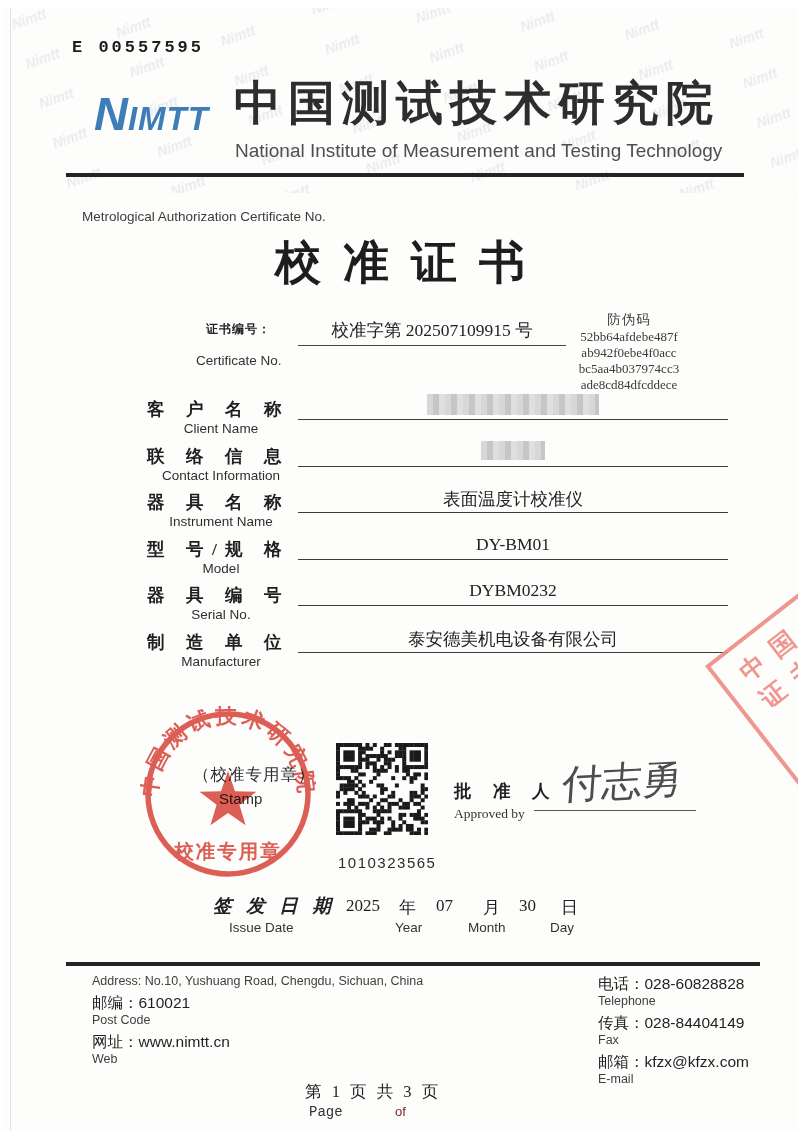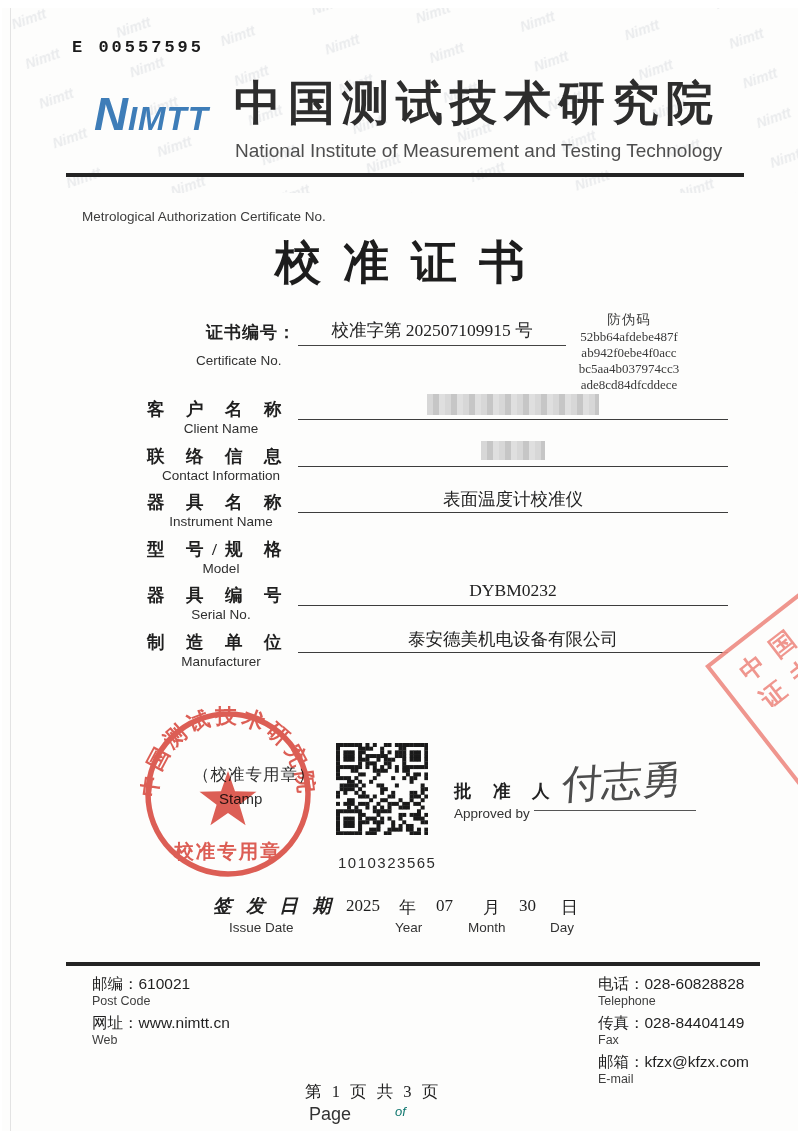--- a/index.html
+++ b/index.html
@@ -18,21 +18,21 @@
   .logo .rest{font-size:33px;line-height:1;letter-spacing:1px;}
   .org-zh{position:absolute;left:232px;top:64px;font-size:47px;font-weight:700;letter-spacing:7px;color:#2d2d2d;white-space:nowrap;}
   .org-en{position:absolute;left:233px;top:132px;font-family:"Liberation Sans","DejaVu Sans",sans-serif;font-size:19px;color:#4e4e4e;white-space:nowrap;}
   .rule-top{position:absolute;left:64px;top:165px;width:678px;height:4px;background:#242424;}
   .auth-zh{position:absolute;left:80px;top:179px;font-size:15px;color:#2e2e2e;}
   .auth-en{position:absolute;left:80px;top:201px;font-family:"Liberation Sans","DejaVu Sans",sans-serif;font-size:13.5px;color:#3c3c3c;}
 
   .title-zh{position:absolute;left:0;top:224px;width:100%;text-align:center;font-size:46px;font-weight:700;letter-spacing:22px;text-indent:22px;color:#1d1d1d;}
   .title-en{position:absolute;left:0;top:287px;width:100%;text-align:center;font-family:"Liberation Sans","DejaVu Sans",sans-serif;font-size:14px;color:#333;}
 
-  .certno-label{position:absolute;left:204px;top:313px;font-size:17px;font-weight:600;letter-spacing:1px;}
+  .certno-label{position:absolute;left:204px;top:313px;font-size:12px;font-weight:600;letter-spacing:1px;}
   .certno-value{position:absolute;left:296px;top:310px;width:268px;text-align:center;font-size:17.5px;border-bottom:1.6px solid #444;padding-bottom:3px;white-space:nowrap;}
   .certno-en{position:absolute;left:194px;top:345px;font-family:"Liberation Sans","DejaVu Sans",sans-serif;font-size:13.5px;color:#333;}
   .security{position:absolute;left:556px;top:304px;width:142px;text-align:center;font-size:13px;line-height:16px;color:#3a3a3a;}
   .security .sec-label{font-size:13.5px;letter-spacing:1px;margin-bottom:1px;}
 
   .fields{position:absolute;left:0;top:389px;width:100%;}
   .frow{position:relative;height:46.5px;}
   .flabel{position:absolute;left:145px;top:0;font-size:17.5px;font-weight:600;letter-spacing:2px;color:#1f1f1f;white-space:nowrap;}
   .fen{position:absolute;left:143px;top:24px;width:152px;text-align:center;font-family:"Liberation Sans","DejaVu Sans",sans-serif;font-size:13.5px;color:#2f2f2f;white-space:nowrap;}
   .fline{position:absolute;left:296px;right:70px;top:-3px;height:25px;border-bottom:1.4px solid #3d3d3d;text-align:center;font-size:17.5px;white-space:nowrap;}
@@ -48,38 +48,38 @@
   .corner-seal div{font-size:25px;font-weight:600;letter-spacing:13px;line-height:34px;white-space:nowrap;}
 
   .overlay-zh{position:absolute;left:191px;top:756px;font-size:16.5px;letter-spacing:1px;color:#2f2f2f;}
   .overlay-en{position:absolute;left:217px;top:782px;font-family:"Liberation Sans","DejaVu Sans",sans-serif;font-size:15px;color:#2f2f2f;}
   .seal-svg{position:absolute;left:138px;top:698px;mix-blend-mode:multiply;opacity:.93;}
 
   .qr{position:absolute;left:334px;top:735px;}
   .qr-number{position:absolute;left:336px;top:846px;font-family:"Liberation Sans","DejaVu Sans",sans-serif;font-size:15px;letter-spacing:1.5px;color:#2c2c2c;}
 
   .approve-zh{position:absolute;left:452px;top:771px;font-size:17.5px;font-weight:600;letter-spacing:2px;}
-  .approve-en{position:absolute;left:452px;top:798px;font-family:Liberation Sans, sans-serif;font-size:13.5px;color:#333;}
+  .approve-en{position:absolute;left:452px;top:798px;font-family:Liberation Serif, serif;font-size:13.5px;color:#333;}
   .sig-line{position:absolute;left:532px;top:752px;width:162px;height:50px;border-bottom:1.4px solid #555;}
   .sig{position:absolute;left:28px;top:-6px;font-size:40px;color:#4d4d4d;transform:rotate(-3deg) skewX(-7deg);white-space:nowrap;}
 
   .issue-zh{position:absolute;left:211px;top:885px;font-size:18.5px;font-weight:600;letter-spacing:5px;font-style:italic;}
   .issue-en{position:absolute;left:227px;top:912px;font-family:"Liberation Sans","DejaVu Sans",sans-serif;font-size:13.5px;color:#333;text-align:right;}
   .dtok{position:absolute;top:888px;font-size:17px;color:#1f1f1f;}
   .den{position:absolute;top:912px;font-family:"Liberation Sans","DejaVu Sans",sans-serif;font-size:13.5px;color:#333;}
 
   .rule-bottom{position:absolute;left:64px;top:954px;width:694px;height:3.5px;background:#242424;}
   .fcol{position:absolute;top:966px;font-family:"Liberation Sans","DejaVu Sans",sans-serif;}
   .fcol.left{left:90px;} .fcol.right{left:596px;}
   .fitem-zh{font-size:15.5px;color:#1f1f1f;line-height:20px;}
   .fitem-en{font-size:12.5px;color:#3e3e3e;line-height:15px;margin-bottom:4px;}
 
   .pagenum{position:absolute;left:303px;top:1073px;font-size:16.5px;letter-spacing:3px;}
-  .page-en{position:absolute;left:307px;top:1096px;font-family:Liberation Sans, sans-serif;font-size:18px;color:#333;}
-  .of-en{position:absolute;left:393px;top:1096px;font-family:"Liberation Sans","DejaVu Sans",sans-serif;font-size:13px;color:#0f766e;font-style:italic;}
+  .page-en{position:absolute;left:307px;top:1096px;font-family:Liberation Mono, monospace;font-size:14px;color:#333;}
+  .of-en{position:absolute;left:393px;top:1096px;font-family:"Liberation Sans","DejaVu Sans",sans-serif;font-size:13px;color:#7f1d1d;}
 </style>
 </head>
 <body>
 
 <div class="page">
 
   <svg class="wm" width="800" height="185">
     <defs>
       <pattern id="wmpat" width="96" height="42" patternUnits="userSpaceOnUse" patternTransform="rotate(-19)">
         <text x="4" y="24" font-family="Liberation Sans, sans-serif" font-style="italic" font-weight="700" font-size="14" fill="#c9ced3" opacity="0.5">Nimtt</text>
@@ -124,20 +124,21 @@
       <div class="fline"><span class="redact small"></span></div>
     </div>
     <div class="frow">
       <span class="flabel">器　具　名　称</span>
       <span class="fen">Instrument Name</span>
       <div class="fline">表面温度计校准仪</div>
     </div>
     <div class="frow">
       <span class="flabel">型　号 / 规　格</span>
       <span class="fen">Model</span>
+      <div class="fline">DY-BM01</div>
     </div>
     <div class="frow">
       <span class="flabel">器　具　编　号</span>
       <span class="fen">Serial No.</span>
       <div class="fline">DYBM0232</div>
     </div>
     <div class="frow">
       <span class="flabel">制　造　单　位</span>
       <span class="fen">Manufacturer</span>
       <div class="fline">泰安德美机电设备有限公司</div>
@@ -481,20 +482,21 @@
   <span class="dtok" style="left:434px">07</span>
   <span class="dtok" style="left:481px">月</span>
   <span class="dtok" style="left:517px">30</span>
   <span class="dtok" style="left:559px">日</span>
   <span class="den" style="left:393px">Year</span>
   <span class="den" style="left:466px">Month</span>
   <span class="den" style="left:548px">Day</span>
 
   <div class="rule-bottom"></div>
   <div class="fcol left">
+    <div class="fitem-en">Address: No.10, Yushuang Road, Chengdu, Sichuan, China</div>
     <div class="fitem-zh">邮编：610021</div>
     <div class="fitem-en">Post Code</div>
     <div class="fitem-zh">网址：www.nimtt.cn</div>
     <div class="fitem-en">Web</div>
   </div>
   <div class="fcol right">
     <div class="fitem-zh">电话：028-60828828</div>
     <div class="fitem-en">Telephone</div>
     <div class="fitem-zh">传真：028-84404149</div>
     <div class="fitem-en">Fax</div>

